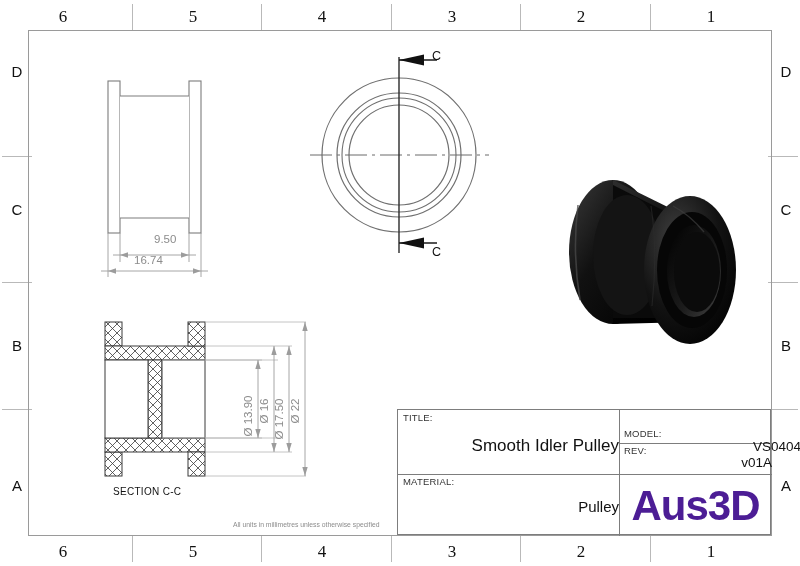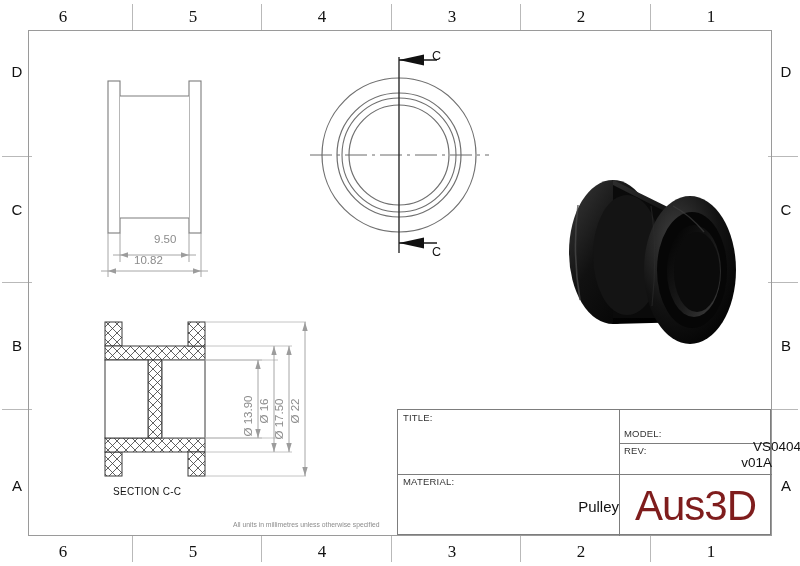--- a/index.html
+++ b/index.html
@@ -104,24 +104,24 @@
     background: #7d7d7d;
   }
   .tb-div.h { height: 1.2px; }
   .tb-div.v { width: 1.2px; }
 
   .logo {
     position: absolute;
     width: 100%;
     text-align: center;
     font-family: "Liberation Sans", sans-serif;
-    font-weight: 400;
+    font-weight: 700;
     font-size: 42px;
     letter-spacing: -1px;
-    color: #7f1d1d;
+    color: #4c1d95;
     line-height: 1;
   }
 
   
   .dim-text {
     position: absolute;
     font-family: "Liberation Sans", sans-serif;
     font-size: 11.5px;
     color: #8c8c8c;
     white-space: nowrap;
@@ -348,21 +348,21 @@
       <ellipse cx="694" cy="271" rx="27" ry="46" fill="url(#boreGrad)"></ellipse>
       <ellipse cx="697" cy="272" rx="23" ry="40" fill="#0b0b0b"></ellipse>
 
       <path d="M578,205 Q572,252 580,300" stroke="#4a4a4a" stroke-width="1.6" fill="none" opacity="0.75"></path>
       <path d="M651,206 Q658,252 652,306" stroke="#2d2d2d" stroke-width="1.2" fill="none" opacity="0.6"></path>
       <path d="M673,206 Q690,215 704,232" stroke="#3d3d3d" stroke-width="1.4" fill="none" opacity="0.7"></path>
     </g>
   </svg>
 
   <div class="dim-text" style="left:138px; top:234px;margin-left:16px;">9.50</div>
-  <div class="dim-text" style="left:134px; top:255px;">10.82</div>
+  <div class="dim-text" style="left:134px; top:255px;">16.74</div>
 
   <div class="dim-text vert" style="left:254px; top:425px;">Ø 13.90</div>
   <div class="dim-text vert" style="left:270px; top:412px;">Ø 16</div>
   <div class="dim-text vert" style="left:285px; top:428px;">Ø 17.50</div>
   <div class="dim-text vert" style="left:301px; top:412px;">Ø 22</div>
 
   <div class="sec-letter" style="left:432px; top:49px;">C</div>
   <div class="sec-letter" style="left:432px; top:245px;">C</div>
 
   <div class="section-title" style="left:113px; top:486px;">SECTION C-C</div>
@@ -370,20 +370,21 @@
 
   <div class="titleblock">
 
     <div class="tb-div v" style="left:221px; top:0;    height:126px;"></div>
     <div class="tb-div h" style="left:0;   top:64px;  width:221px;"></div>
     <div class="tb-div h" style="left:221px; top:33px;  width:153px;"></div>
     <div class="tb-div h" style="left:221px; top:64px;  width:153px;"></div>
 
     <div class="tb-cell" style="left:0; top:0; width:221px; height:64px;">
       <div class="tb-label">TITLE:</div>
+      <div class="tb-value" style="top:26px; font-size:17px;">Smooth Idler Pulley</div>
     </div>
 
     <div class="tb-cell" style="left:221px; top:16px; width:182px; height:33px;">
       <div class="tb-label">MODEL:</div>
       <div class="tb-value" style="top:13px; font-size:13.5px;">VS0404</div>
     </div>
 
     <div class="tb-cell" style="left:221px; top:33px; width:153px; height:31px;">
       <div class="tb-label">REV:</div>
       <div class="tb-value" style="top:12px; font-size:13.5px;">v01A</div>

